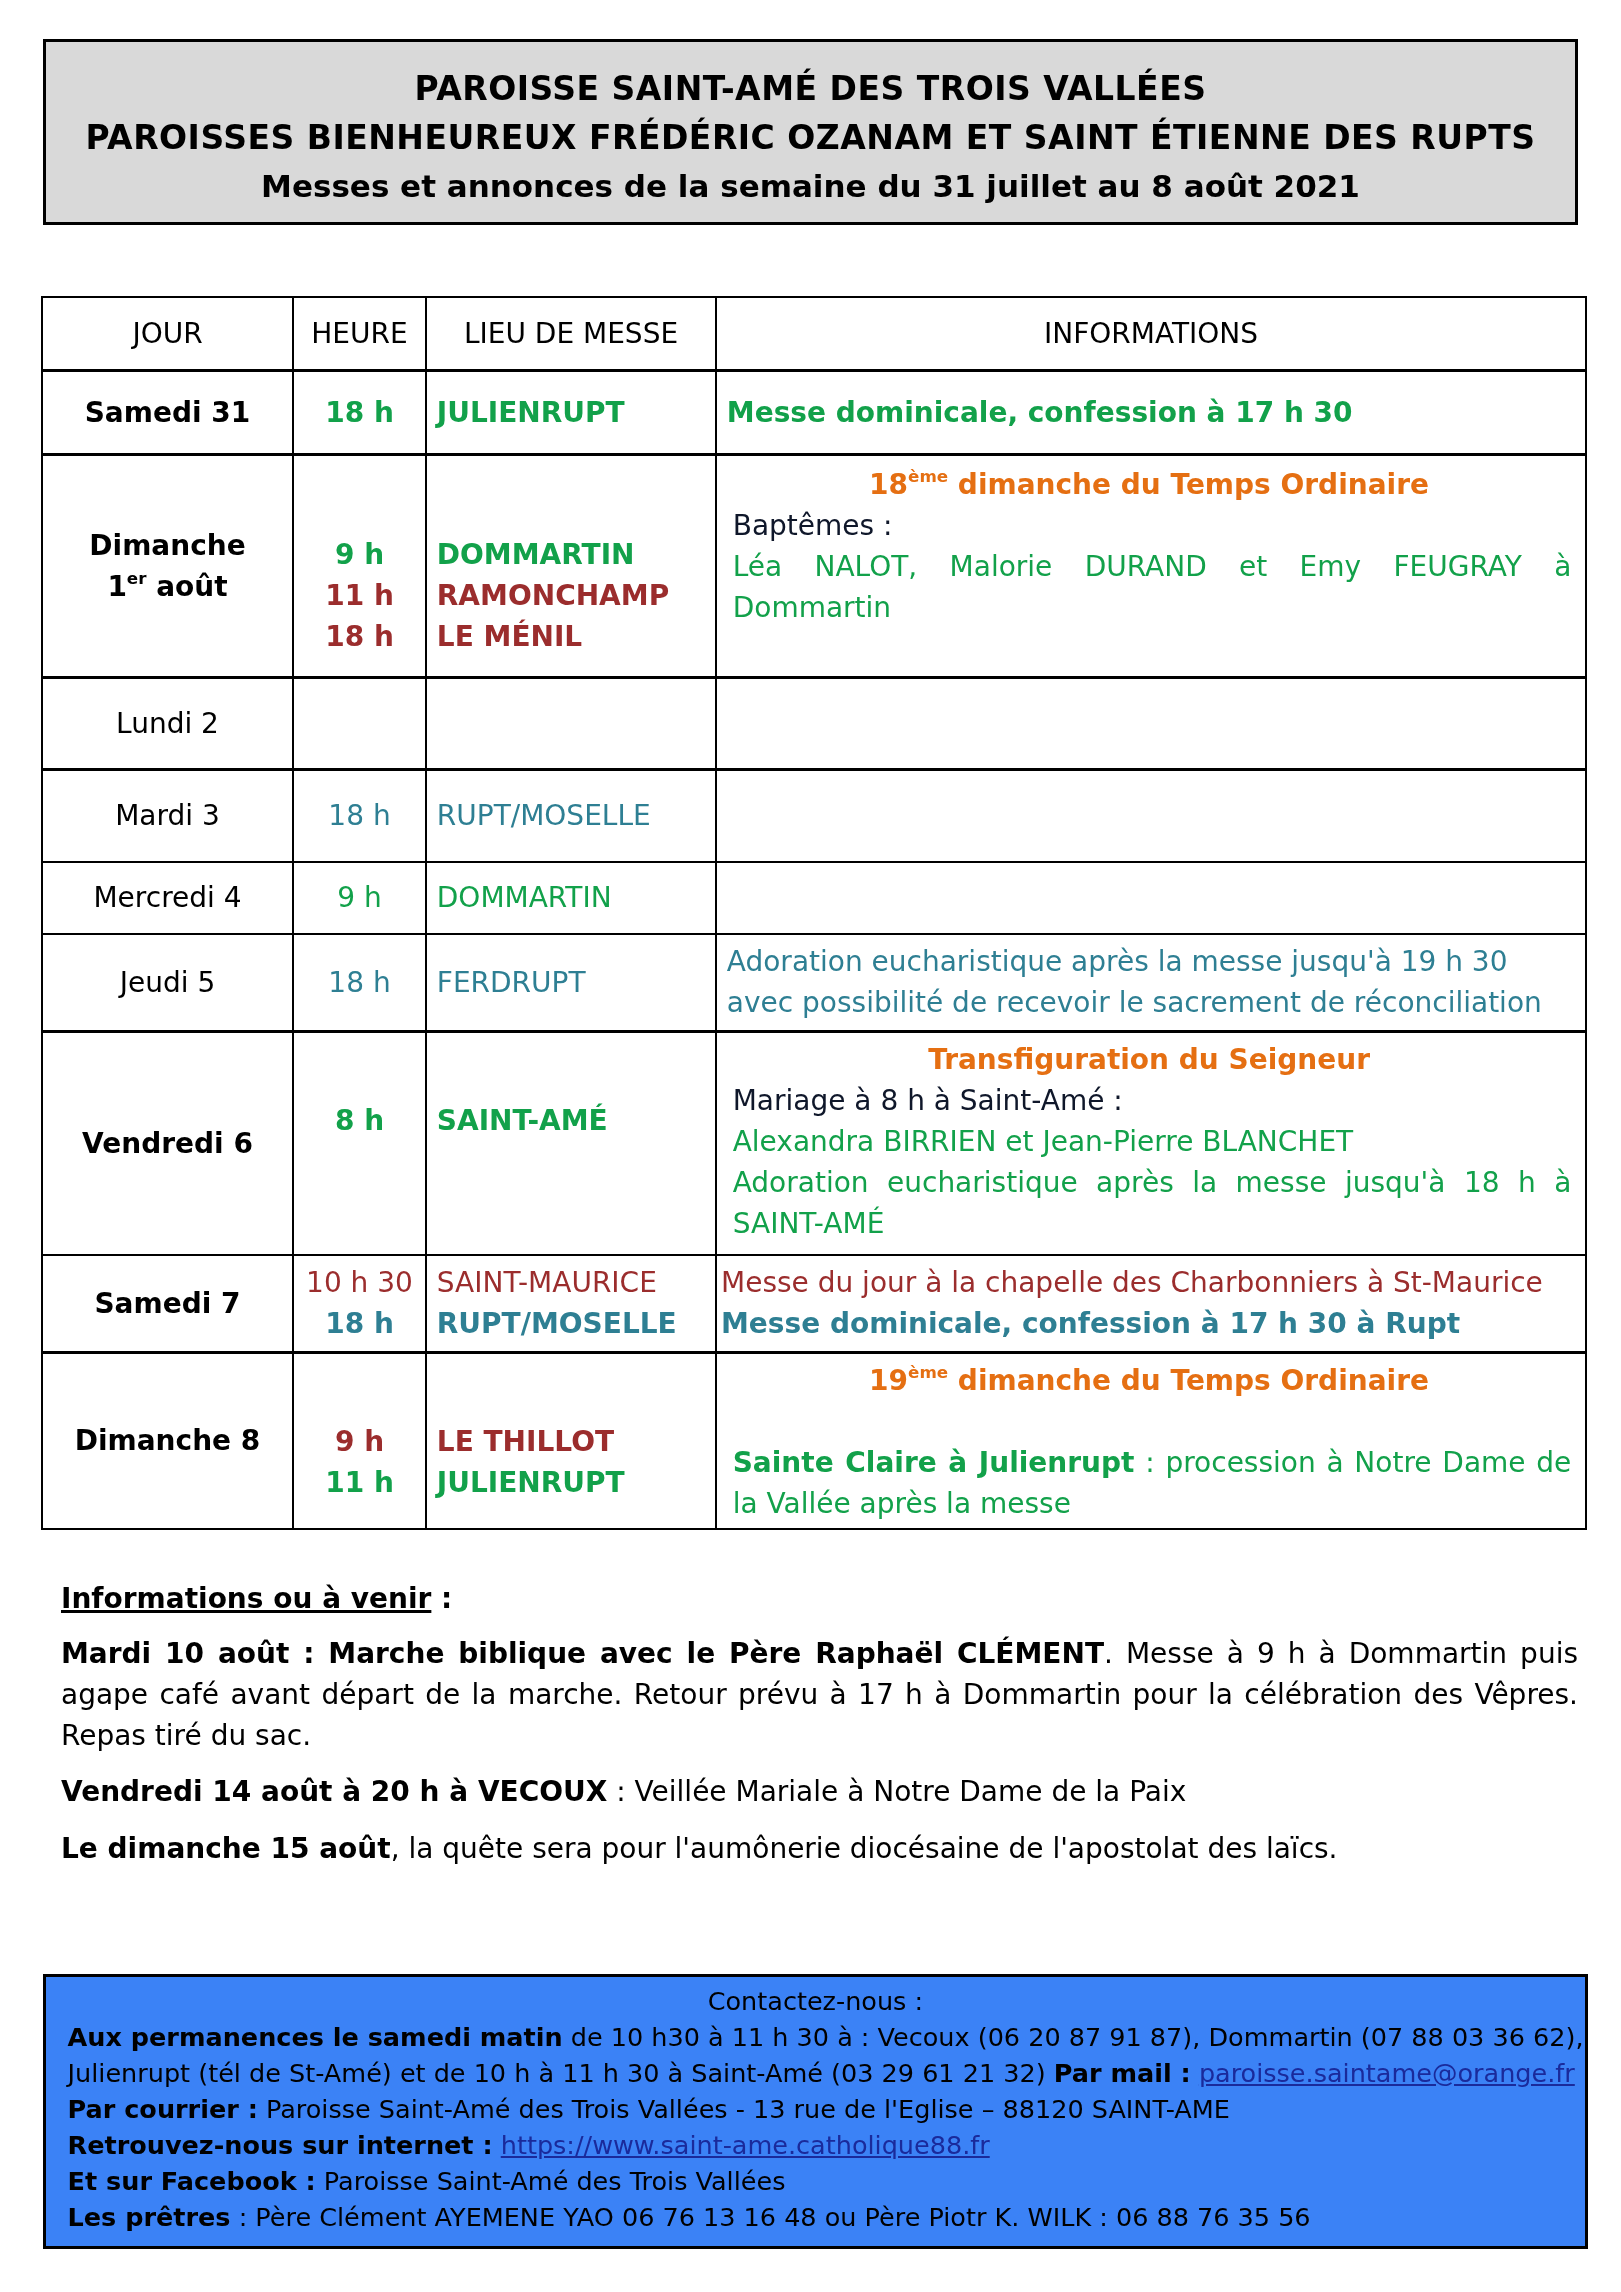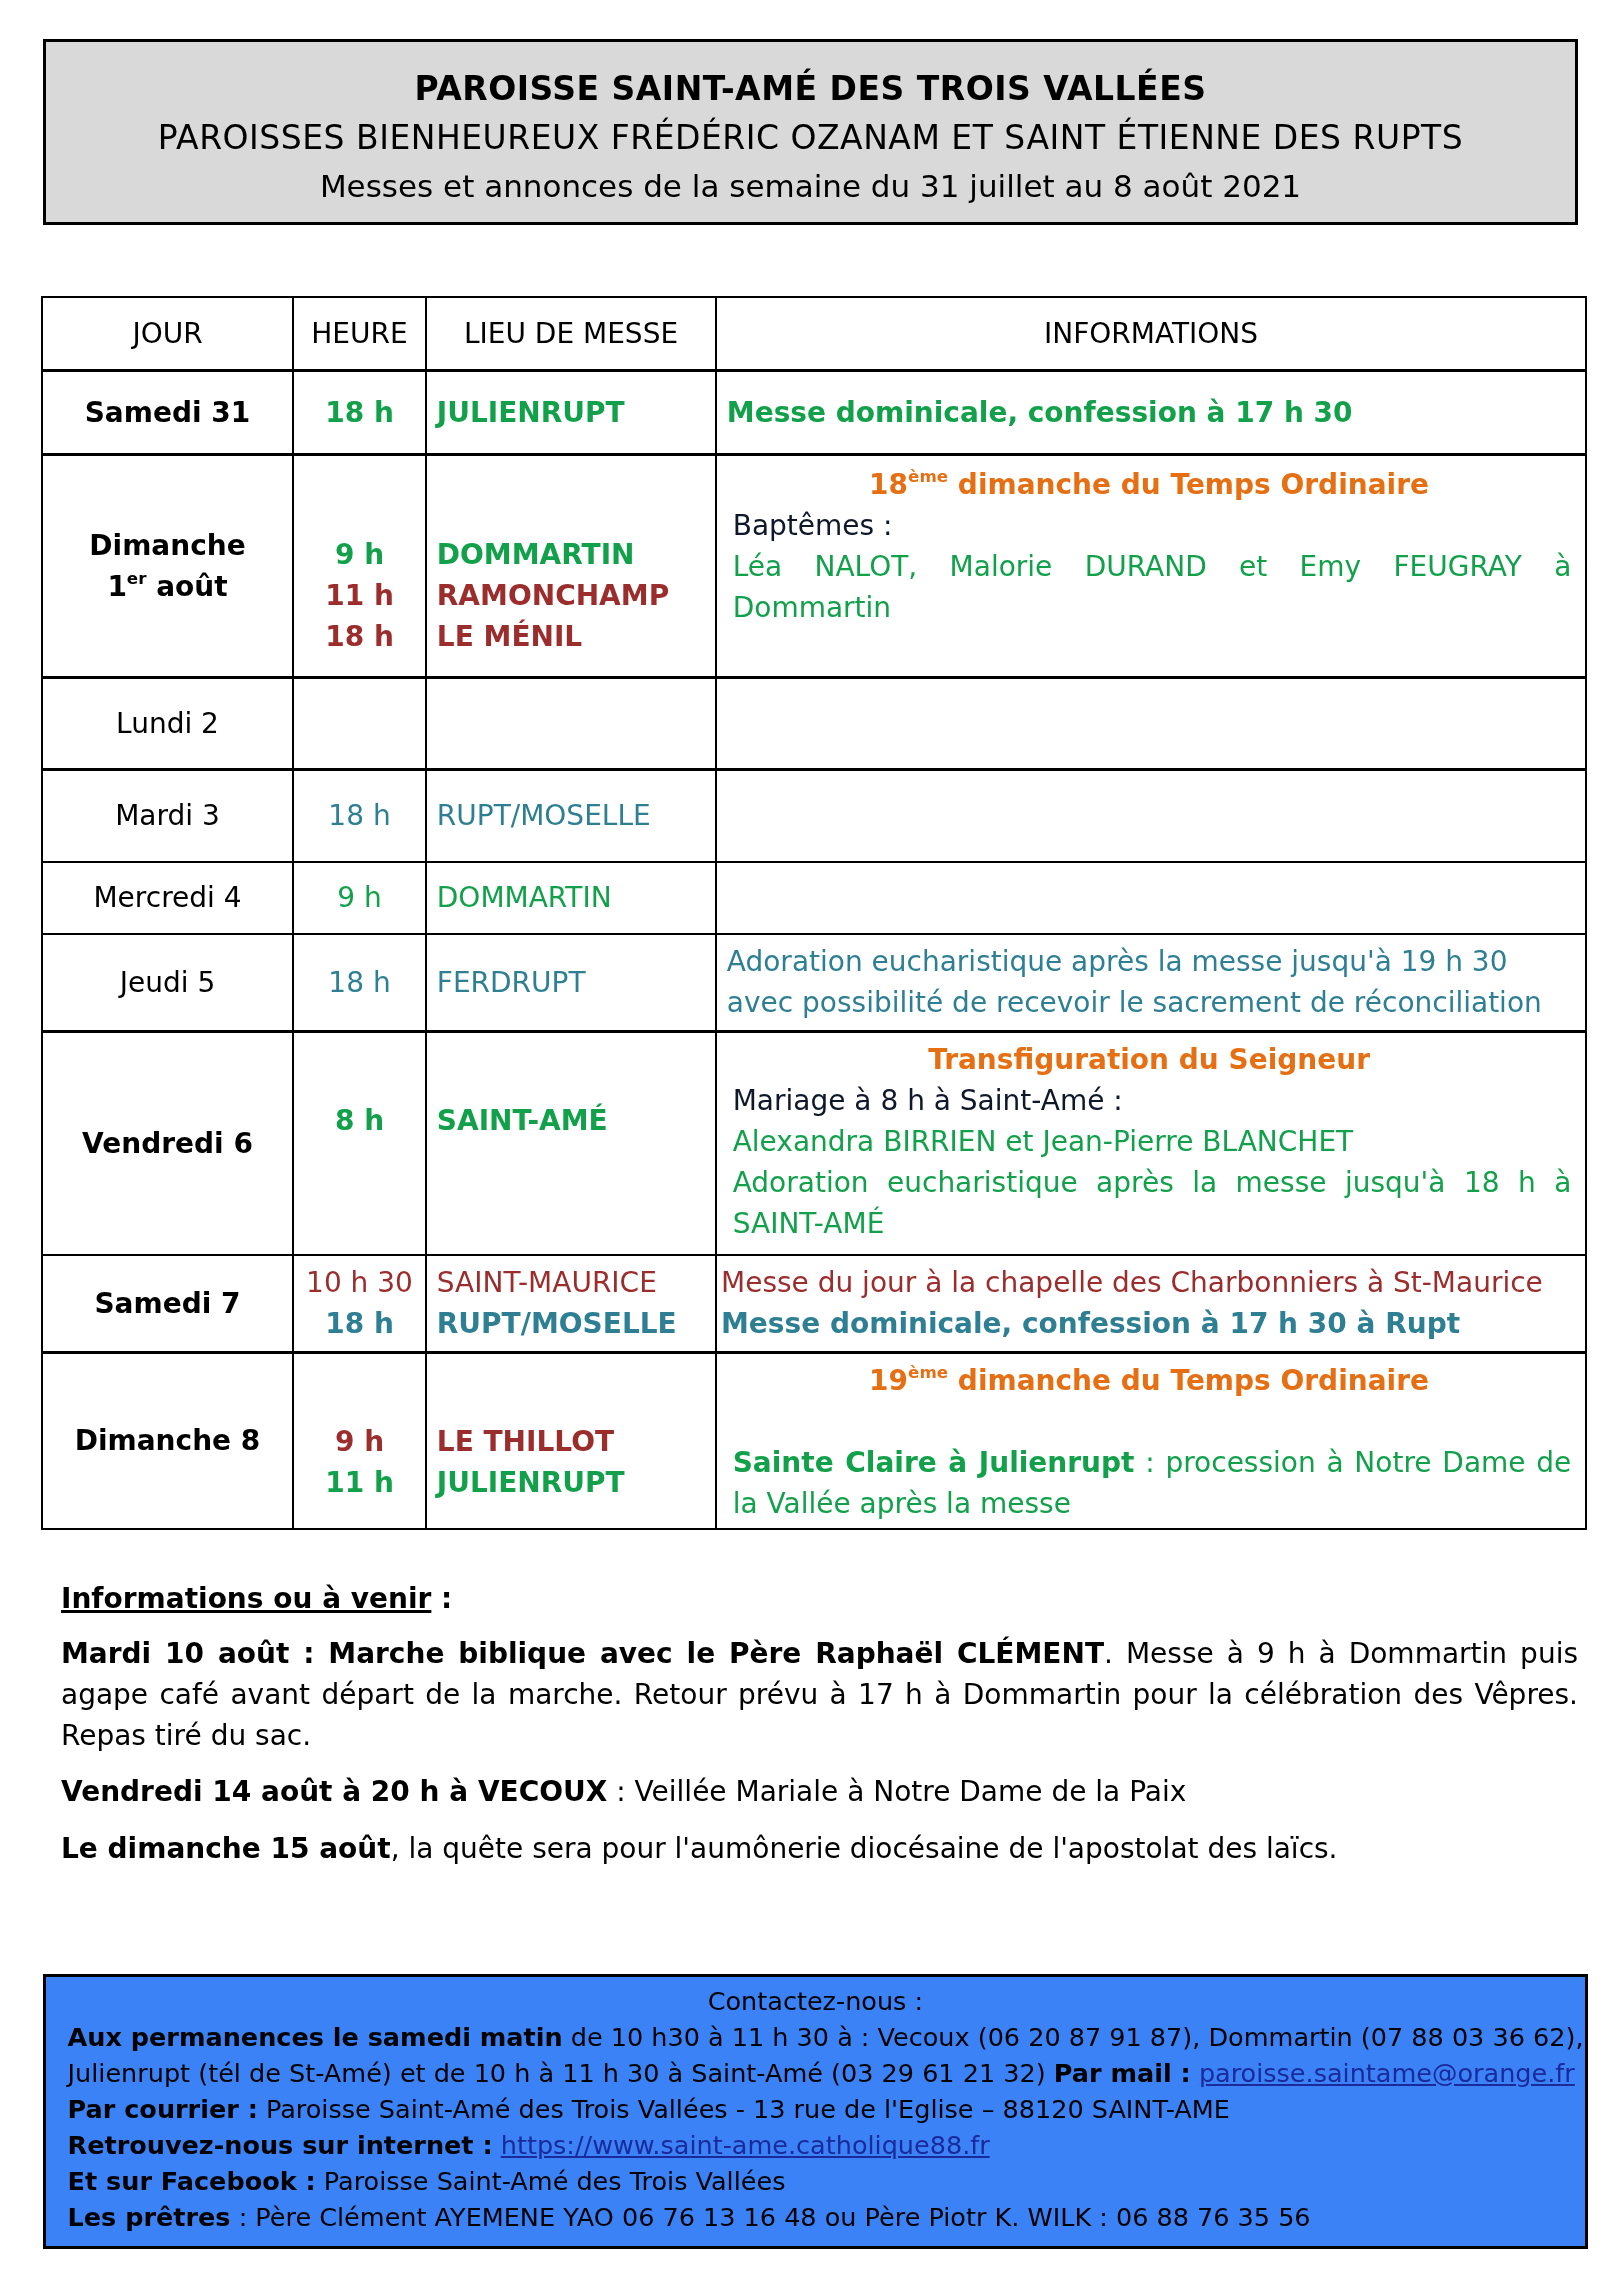--- a/index.html
+++ b/index.html
@@ -6,22 +6,22 @@
   body {
     width: 1621px; height: 2293px; position: relative; overflow: hidden;
     font-family: "DejaVu Sans", sans-serif; color: #000;
   }
   .header-box {
     position: absolute; left: 43px; top: 39px; width: 1529px; height: 180px;
     background: #d9d9d9; border: 3.9px solid #000;
     text-align: center; box-sizing: content-box;
   }
   .header-box .h1 { font-size: 33px; font-weight: bold; margin-top: 21.6px; line-height: 49px; letter-spacing: 0.5px; }
-  .header-box .h2 { font-size: 33px; font-weight: normal; line-height: 49px; letter-spacing: 0.5px; }
-  .header-box .h3 { font-size: 31px; font-weight: normal; line-height: 49px; text-align: center; }
+  .header-box .h2 { font-size: 33px; font-weight: bold; line-height: 49px; letter-spacing: 0.5px; }
+  .header-box .h3 { font-size: 31px; font-weight: bold; line-height: 49px; text-align: center; }
 
   table.sched {
     position: absolute; left: 41px; top: 296px; width: 1546px;
     border-collapse: collapse; table-layout: fixed;
   }
   table.sched td, table.sched th {
     border: 2px solid #000; padding: 0; vertical-align: middle;
     font-size: 28px; line-height: 41px;
   }
   table.sched th { font-weight: normal; height: 71px; }

